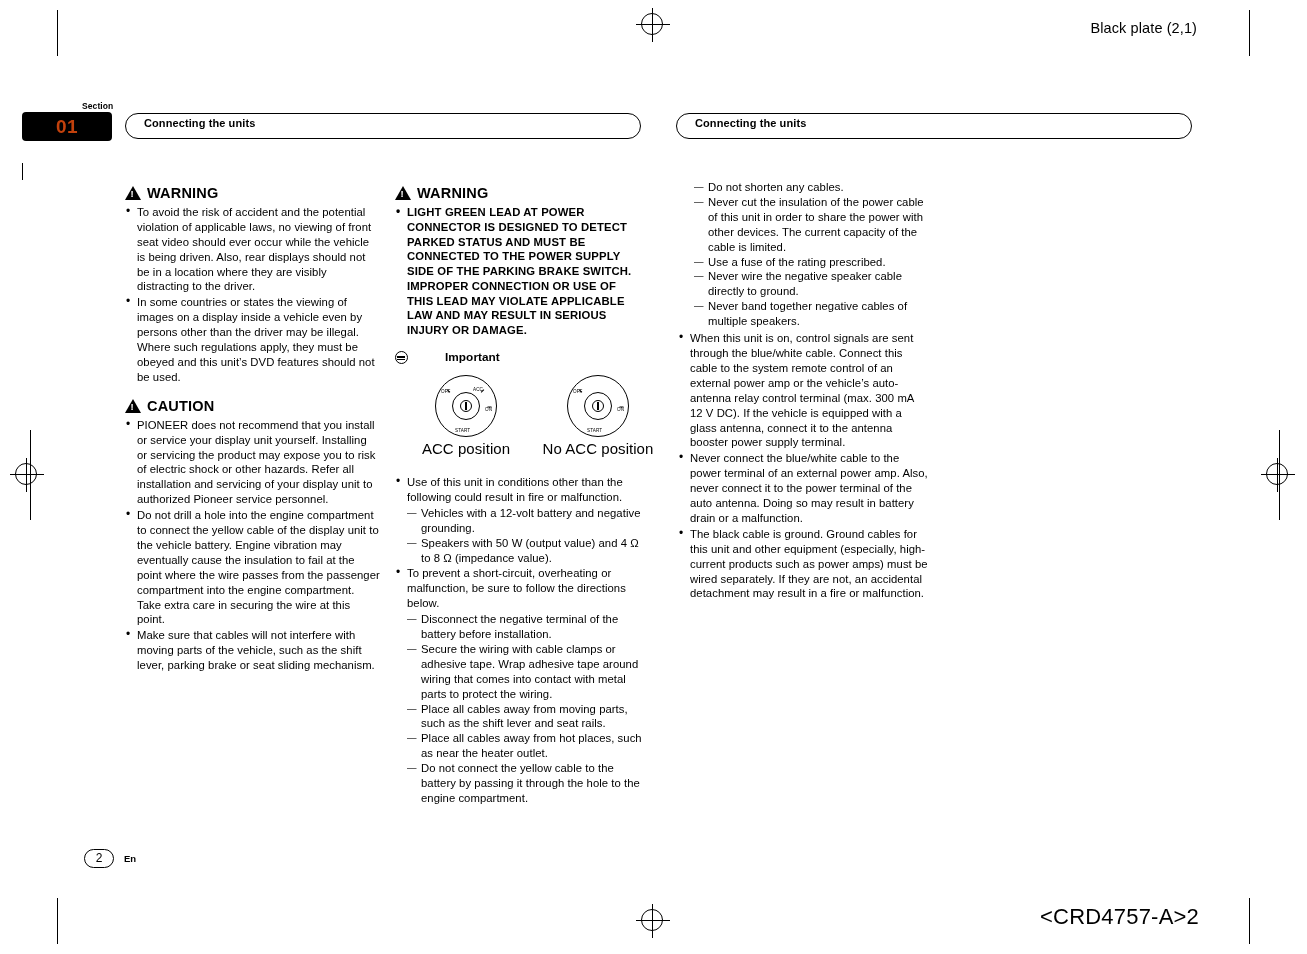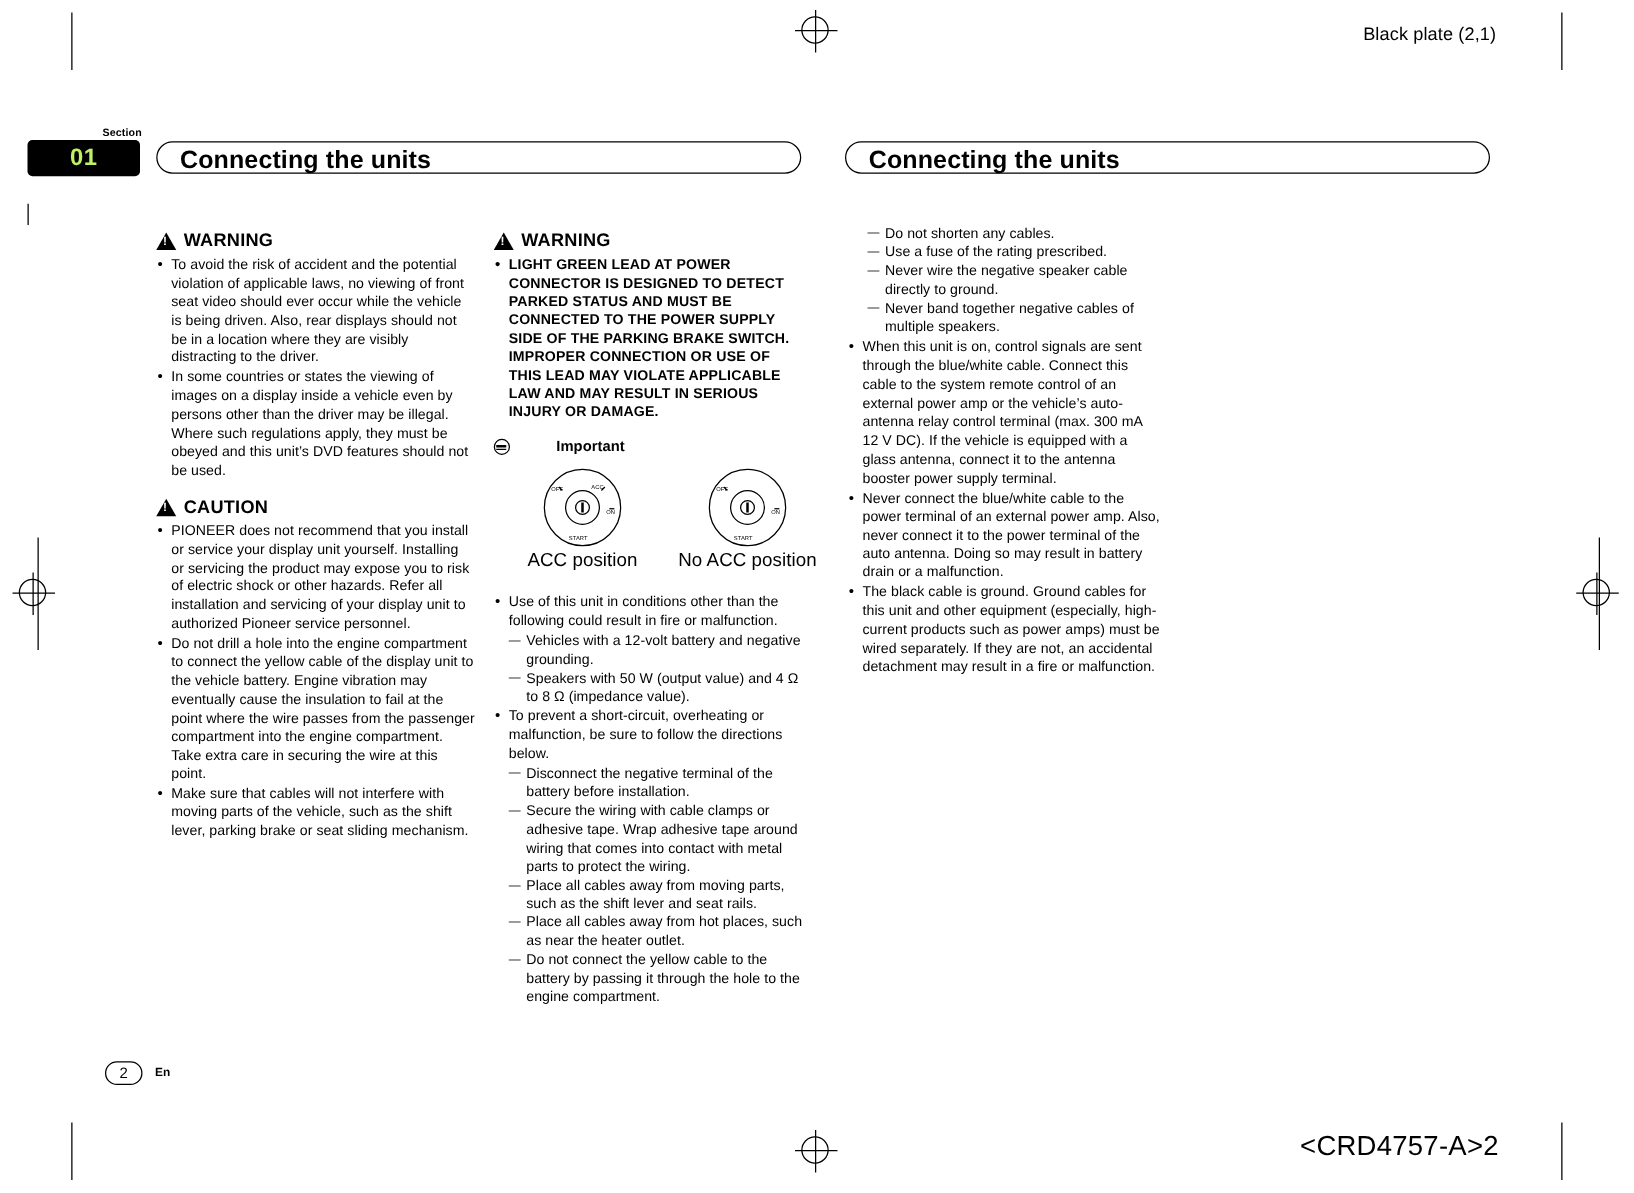--- a/index.html
+++ b/index.html
@@ -15,25 +15,25 @@
   .reg:before{left:0;top:16px;width:34px;height:1px;}
   .reg:after{left:16px;top:0;width:1px;height:34px;}
   .reg .circ{position:absolute;left:5px;top:5px;width:22px;height:22px;border:1px solid #000;border-radius:50%;box-sizing:border-box;}
 
   .blackplate{position:absolute;right:110px;top:20px;font-size:14.5px;letter-spacing:.1px;text-align:center;}
   .crdnum{position:absolute;right:108px;bottom:24px;font-size:22px;letter-spacing:.2px;}
 
   
   .section-label{position:absolute;left:82px;top:101px;font-size:8.5px;font-weight:bold;letter-spacing:.1px;}
   .section-tab{position:absolute;left:22px;top:112px;width:90px;height:29px;background:#000;border-radius:4px;}
-  .section-num{position:absolute;left:0;top:0;width:90px;height:16px;line-height:29px;text-align:center;color:#bef264;font-size:19px;font-weight:bold;letter-spacing:.5px;}
+  .section-num{position:absolute;left:0;top:0;width:90px;height:16px;line-height:29px;text-align:center;color:#c2410c;font-size:19px;font-weight:bold;letter-spacing:.5px;}
 
   
   .headbar{position:absolute;height:26px;border:1.4px solid #000;border-radius:13px;box-sizing:border-box;}
-  .headbar span{position:absolute;left:18px;top:3px;font-size:20px;font-weight:bold;letter-spacing:.1px;}
+  .headbar span{position:absolute;left:18px;top:3px;font-size:11px;font-weight:bold;letter-spacing:.1px;}
   #headbar-left{left:125px;top:113px;width:516px;}
   #headbar-right{left:676px;top:113px;width:516px;}
 
   .left-tick{position:absolute;left:22px;top:163px;width:1px;height:17px;background:#000;}
 
   
   .col{position:absolute;font-size:11.3px;line-height:14.9px;letter-spacing:.05px;}
   #col1{left:125px;top:186px;width:255px;}
   #col2{left:395px;top:186px;width:250px;}
   #col3{left:678px;top:180px;width:250px;}
@@ -209,20 +209,21 @@
           <li>Place all cables away from hot places, such as near the heater outlet.</li>
           <li>Do not connect the yellow cable to the battery by passing it through the hole to the engine compartment.</li>
         </ul>
       </li>
     </ul>
   </div>
 
   <div class="col" id="col3">
     <ul class="d top" style="margin-left:16px;">
       <li>Do not shorten any cables.</li>
+      <li>Never cut the insulation of the power cable of this unit in order to share the power with other devices. The current capacity of the cable is limited.</li>
       <li>Use a fuse of the rating prescribed.</li>
       <li>Never wire the negative speaker cable directly to ground.</li>
       <li>Never band together negative cables of multiple speakers.</li>
     </ul>
     <ul class="b" style="margin-top:2px;">
       <li>When this unit is on, control signals are sent through the blue/white cable. Connect this cable to the system remote control of an external power amp or the vehicle’s auto-antenna relay control terminal (max. 300 mA 12 V DC). If the vehicle is equipped with a glass antenna, connect it to the antenna booster power supply terminal.</li>
       <li>Never connect the blue/white cable to the power terminal of an external power amp. Also, never connect it to the power terminal of the auto antenna. Doing so may result in battery drain or a malfunction.</li>
       <li>The black cable is ground. Ground cables for this unit and other equipment (especially, high-current products such as power amps) must be wired separately. If they are not, an accidental detachment may result in a fire or malfunction.</li>
     </ul>
   </div>

